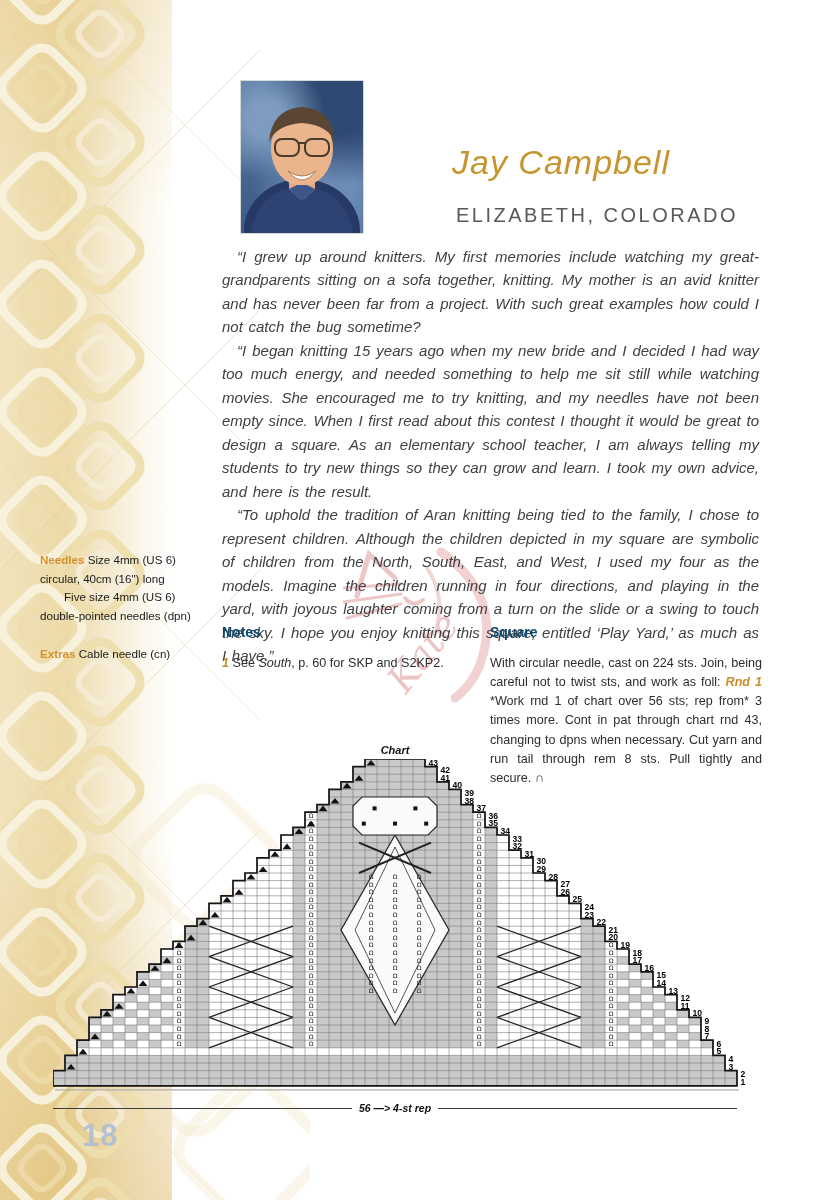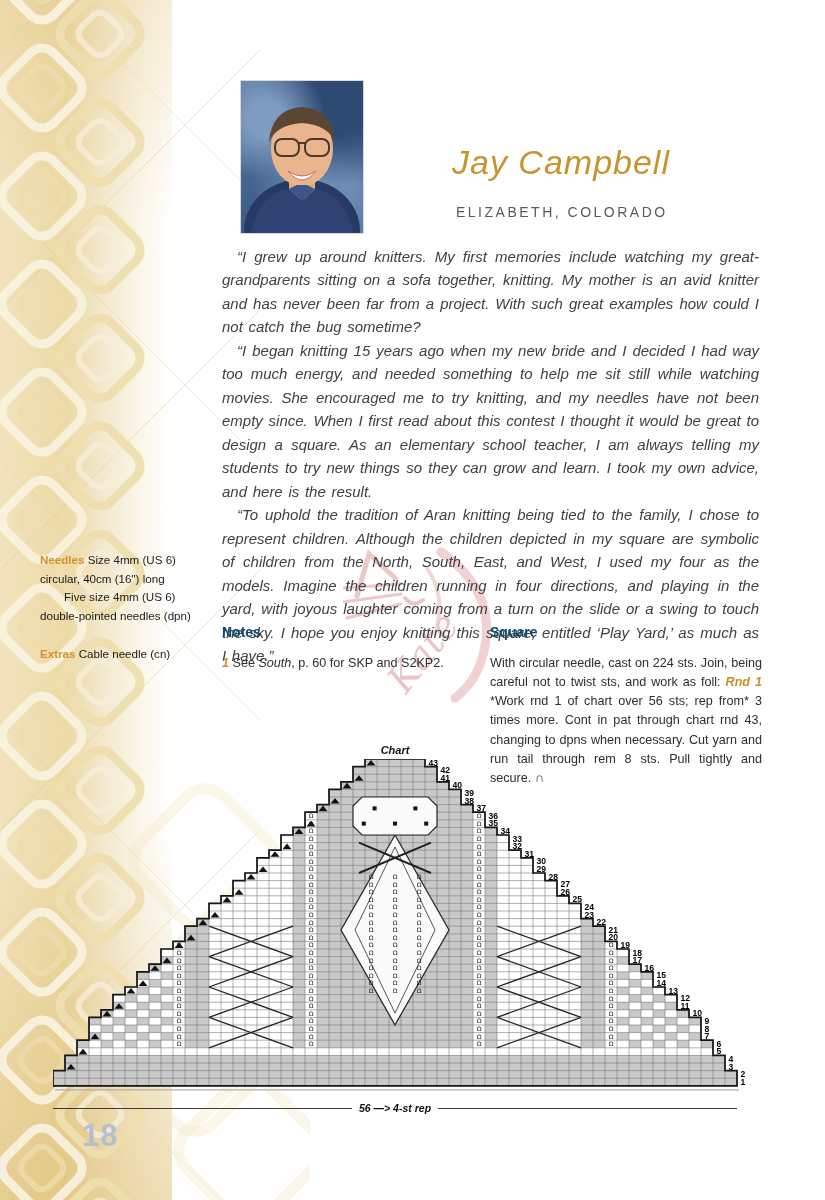--- a/index.html
+++ b/index.html
@@ -14,21 +14,21 @@
   .page-number{position:absolute;left:82px;top:1118px;font-size:31px;font-weight:bold;
         color:#a9bdd4;opacity:.85;letter-spacing:1px;}
   
   .photo{position:absolute;left:240px;top:80px;width:122px;height:152px;border:1px solid #d8d8d8;
         background:radial-gradient(circle at 20% 25%,#7e9cc0 0 12%,rgba(0,0,0,0) 40%),
                    radial-gradient(circle at 80% 15%,#2e4a72 0 18%,rgba(0,0,0,0) 50%),
                    radial-gradient(circle at 70% 70%,#6d8cb4 0 20%,rgba(0,0,0,0) 55%),
                    linear-gradient(135deg,#5a7aa6 0%,#3c5b86 55%,#54739f 100%);}
   .name{position:absolute;left:452px;top:143px;font-size:34px;font-style:italic;font-weight:normal;
         color:#c6952f;letter-spacing:1px;margin:0;}
-  .location{position:absolute;left:456px;top:204px;font-size:14px;color:#58595b;letter-spacing:2.5px;}
+  .location{position:absolute;left:456px;top:204px;font-size:20px;color:#58595b;letter-spacing:2.5px;}
   
   .quote{position:absolute;left:222px;top:245px;width:537px;font-size:15px;font-style:italic;
         color:#404040;line-height:1.565;text-align:justify;}
   .quote p{margin:0;text-indent:15px;word-spacing:1.5px;}
   
   .watermark{position:absolute;left:343px;top:538px;opacity:.5;pointer-events:none;}
   
   .sidebar{position:absolute;left:40px;top:551px;width:170px;font-size:11.6px;line-height:1.6;
         color:#1b1b1b;}
   .sidebar p{margin:0;}

